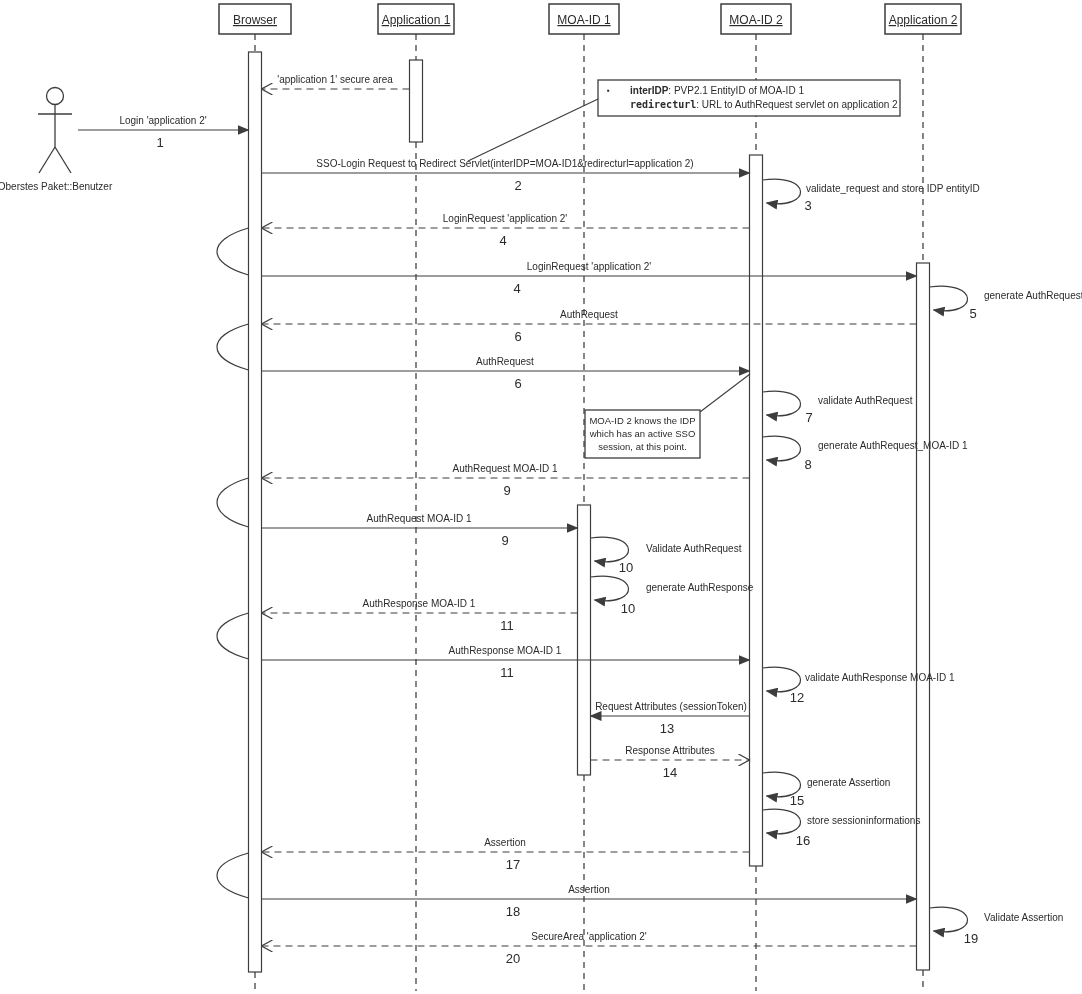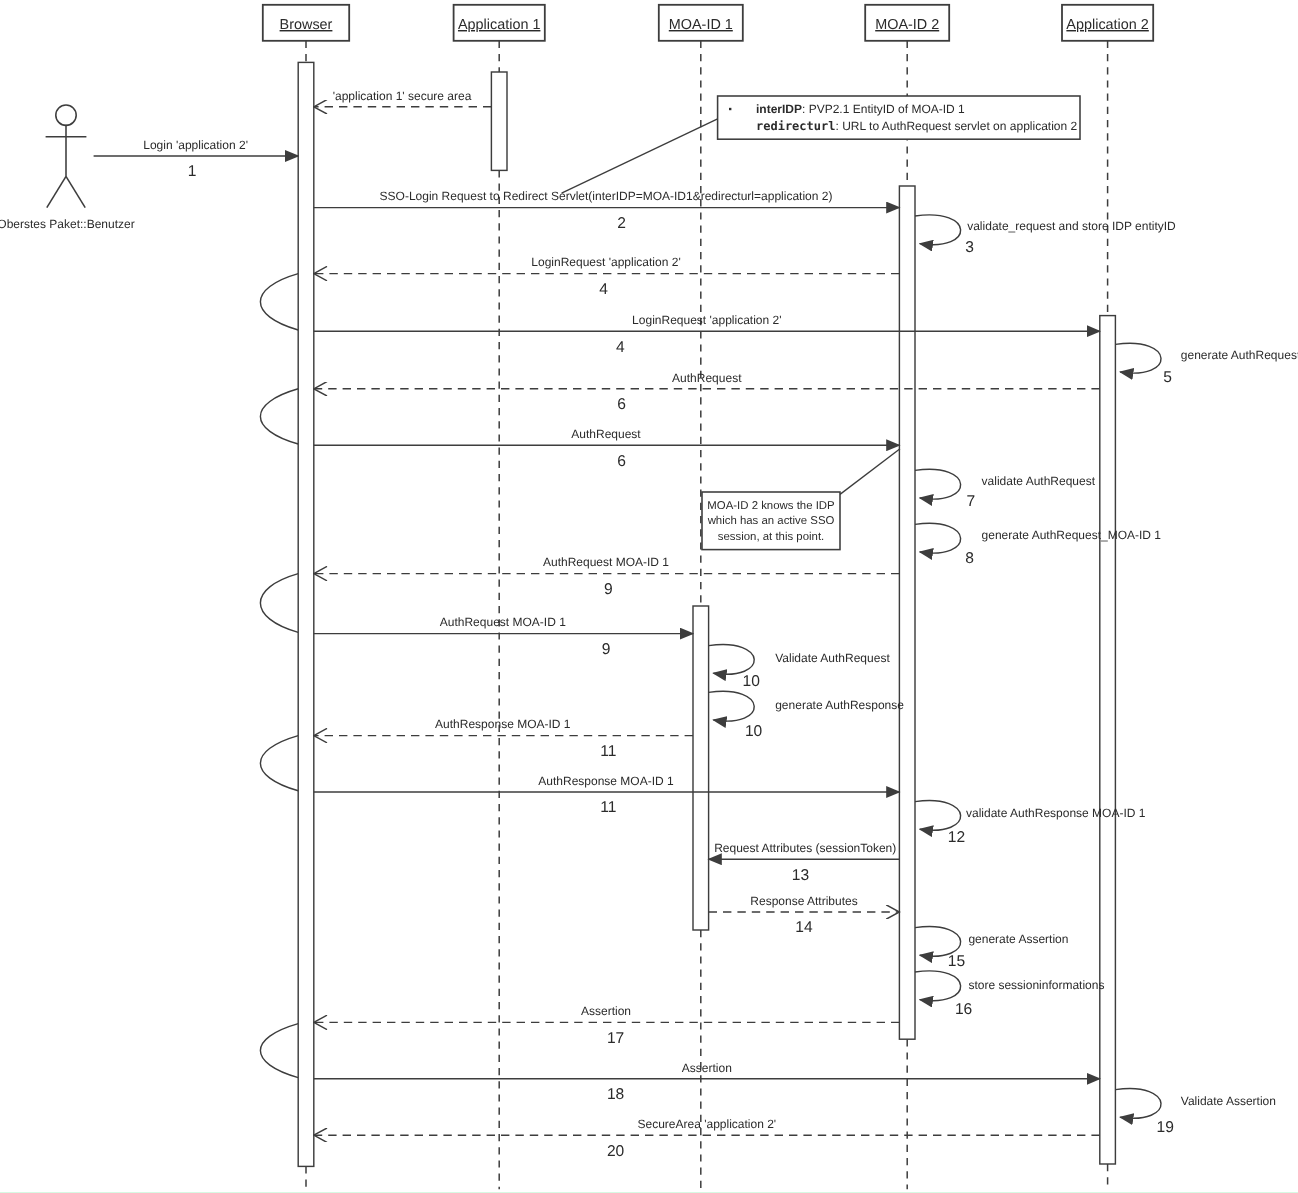--- a/index.html
+++ b/index.html
@@ -1,17 +1,17 @@
 <!DOCTYPE html>
 <html><head>
 <meta charset="utf-8">
 <style>
   html,body{margin:0;padding:0;background:#ffffff;}
   body{width:1082px;height:994px;font-family:"Liberation Sans",sans-serif;}
-  #stage{position:relative;width:1082px;height:994px;background:#86efac;overflow:hidden;}
+  #stage{position:relative;width:1082px;height:994px;background:#d946ef;overflow:hidden;}
   svg text{font-family:"Liberation Sans",sans-serif;}
   .mono{font-family:"DejaVu Sans Mono",monospace;}
 </style>
 </head>
 <body>
 
 <div id="stage">
   <svg id="diagram" width="1082" height="994" viewBox="0 0 1082 994" xmlns="http://www.w3.org/2000/svg">
       <defs>
         <marker id="aF" markerWidth="12" markerHeight="10" refX="11" refY="5" orient="auto" markerUnits="userSpaceOnUse">

